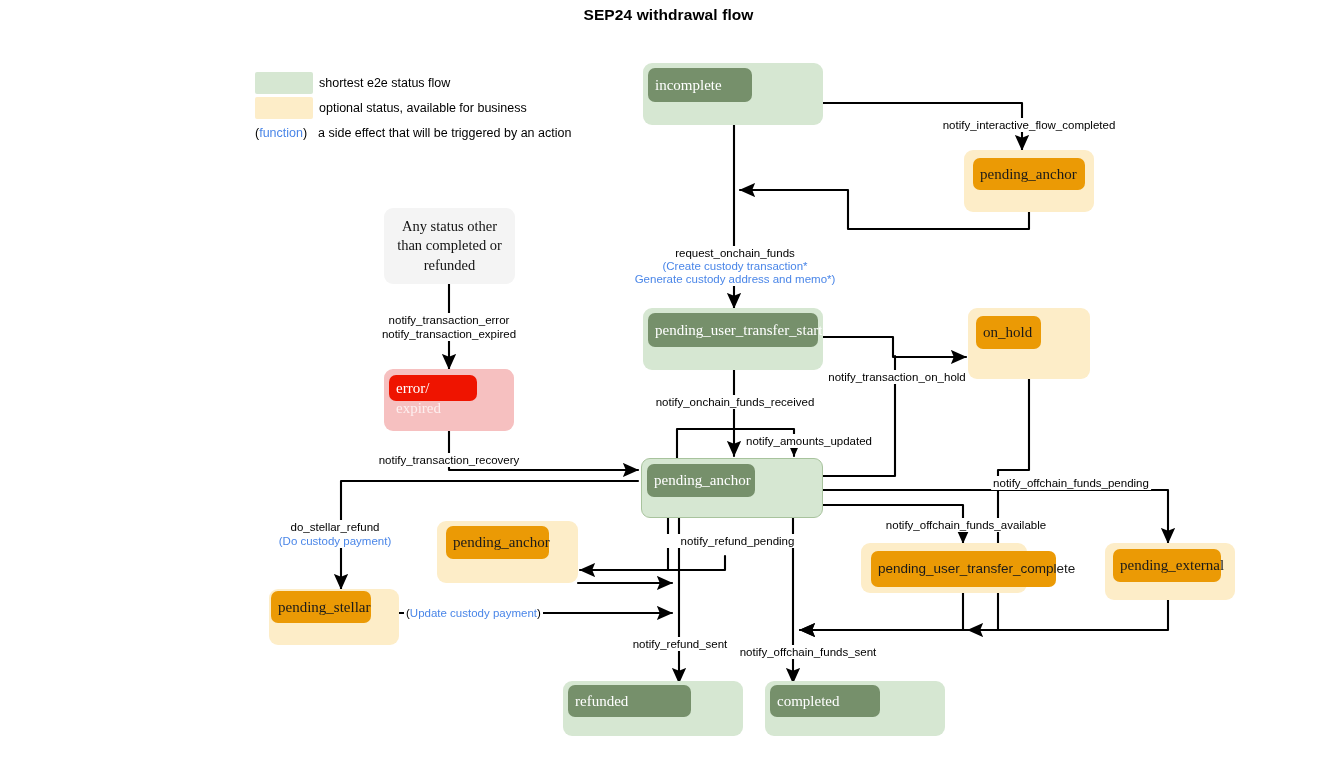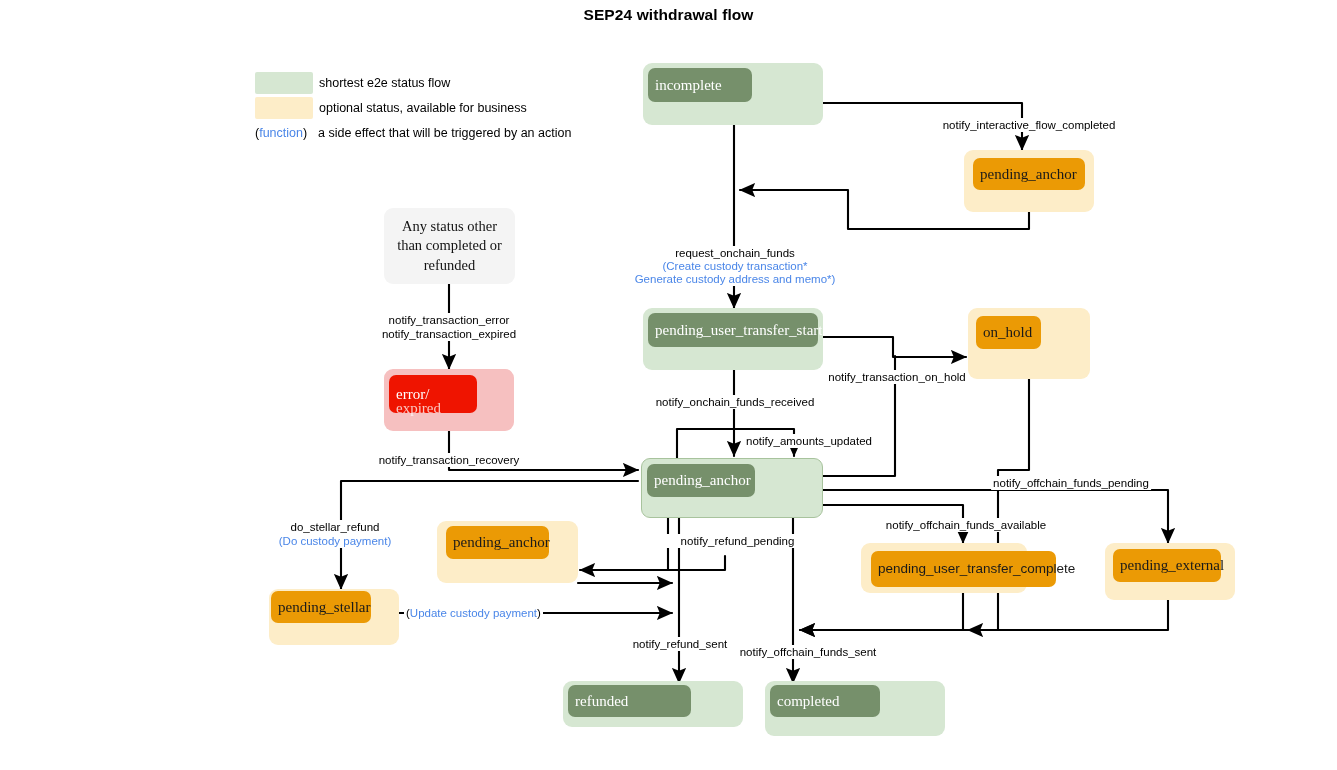--- a/index.html
+++ b/index.html
@@ -209,21 +209,21 @@
     <div class="node-label l-orange" style="left:9px; top:8px; width:112px; height:32px;">
       <span>pending_anchor</span>
     </div>
   </div>
 
   <div class="node n-grey" style="left:384px; top:208px; width:131px; height:76px; padding:0 8px;">
     <span>Any status other than completed or refunded</span>
   </div>
 
   <div class="node n-red" style="left:384px; top:369px; width:130px; height:62px;">
-    <div class="node-label l-red" style="left:5px; top:6px; width:88px; height:38px;">
+    <div class="node-label l-red" style="left:5px; top:6px; width:88px; height:26px;">
       <span>error/</span>
     </div>
     <div style="position:absolute;left:12px;top:31px;color:#ffffff;opacity:.75;font-family:'Liberation Serif',serif;font-size:15px;text-align:right;">expired</div>
   </div>
 
   <div class="node n-green" style="left:643px; top:308px; width:180px; height:62px;">
     <div class="node-label l-green" style="left:5px; top:5px; width:170px; height:34px; overflow:visible;">
       <span>pending_user_transfer_start</span>
     </div>
   </div>
@@ -257,21 +257,21 @@
       <span>pending_user_transfer_complete</span>
     </div>
   </div>
 
   <div class="node n-yellow" style="left:1105px; top:543px; width:130px; height:57px;">
     <div class="node-label l-orange" style="left:8px; top:6px; width:108px; height:33px;">
       <span>pending_external</span>
     </div>
   </div>
 
-  <div class="node n-green" style="left:563px; top:681px; width:180px; height:46px;">
+  <div class="node n-green" style="left:563px; top:681px; width:180px; height:55px;">
     <div class="node-label l-green" style="left:5px; top:4px; width:123px; height:32px;">
       <span>refunded</span>
     </div>
   </div>
 
   <div class="node n-green" style="left:765px; top:681px; width:180px; height:55px;">
     <div class="node-label l-green" style="left:5px; top:4px; width:110px; height:32px;">
       <span>completed</span>
     </div>
   </div>

